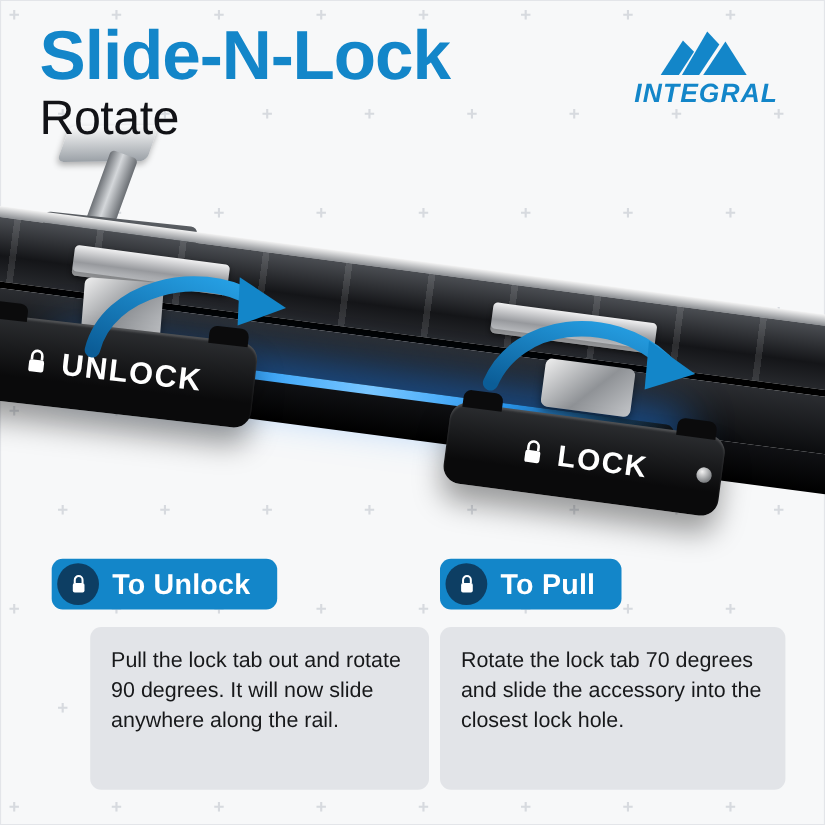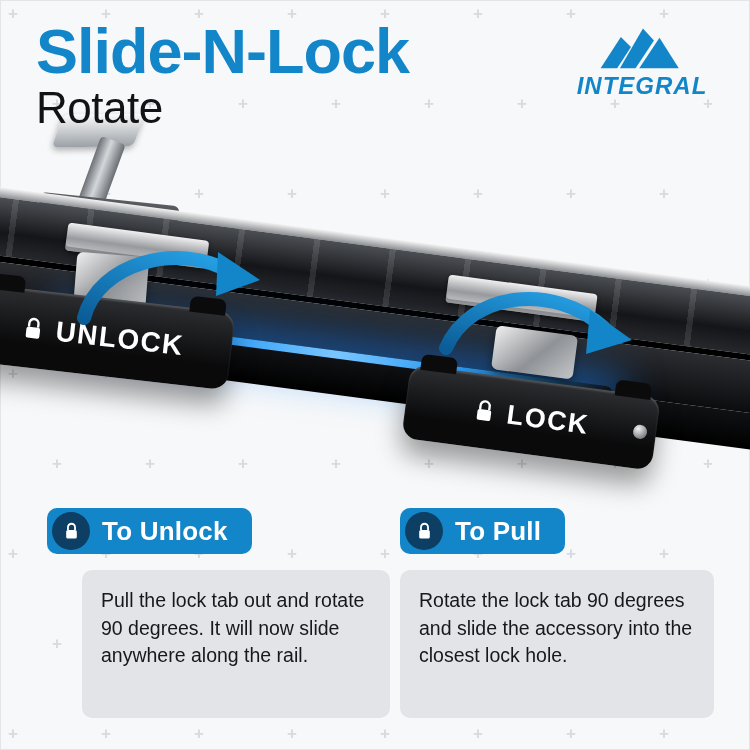--- a/index.html
+++ b/index.html
@@ -266,16 +266,16 @@
       </svg>
     </span>
     <span>To Pull</span>
   </div>
 
   <div class="card left">
     <p>Pull the lock tab out and rotate 90 degrees. It will now slide anywhere along the rail.</p>
   </div>
 
   <div class="card right">
-    <p>Rotate the lock tab 90 degrees and slide the accessory into the closest lock hole.</p>
+    <p>Rotate the lock tab 70 degrees and slide the accessory into the closest lock hole.</p>
   </div>
 
 </div>
 
 </body></html>

